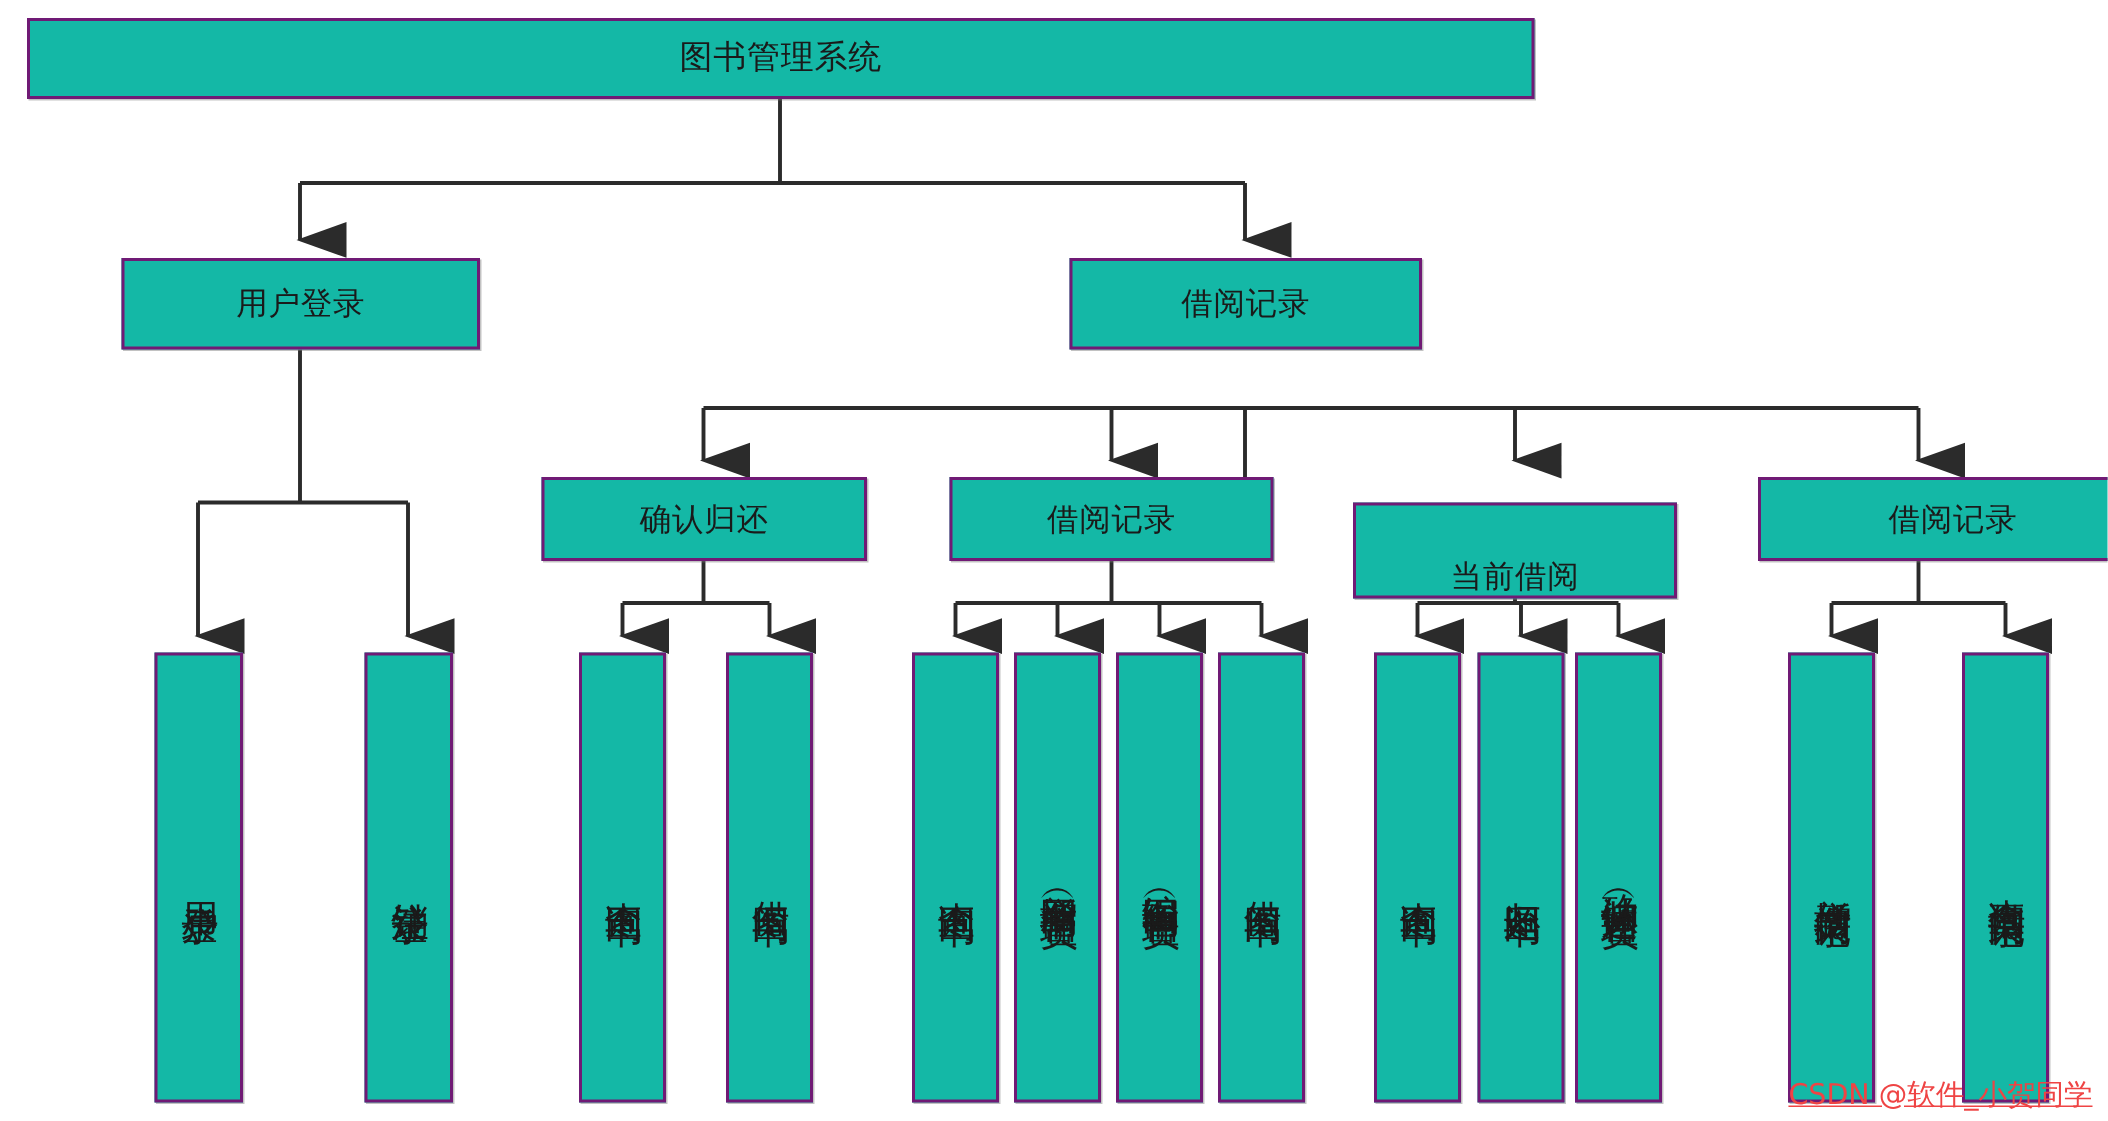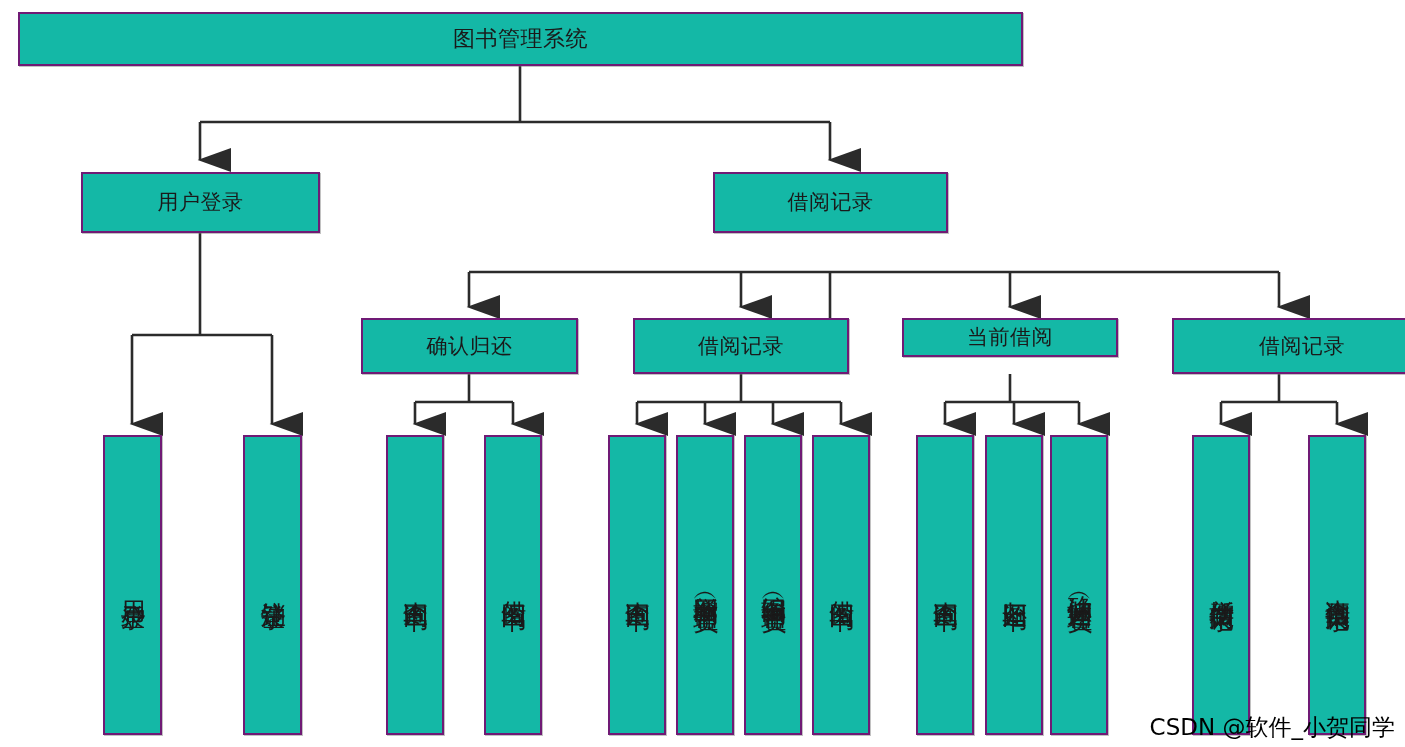--- a/index.html
+++ b/index.html
@@ -45,25 +45,26 @@
     line-height:1.22;
     letter-spacing:2px;
     white-space:nowrap;
   }
 
   
   #watermark{
     position:absolute;
     right:10px;
     bottom:4px;
-    font-size:23px;
-    color:#000000;
+    font-size:19px;
+    color:#ef4444;
     z-index:6;
     white-space:nowrap;
     font-family:"DejaVu Sans","Liberation Sans",sans-serif;
+    text-decoration:underline;
   }
 </style>
 </head>
 <body>
 
 <div id="canvas">
 
   <svg id="wires" viewBox="0 0 1405 747" xmlns="http://www.w3.org/2000/svg">
     <defs>
       <marker id="arw" viewBox="0 0 12 14" refX="6" refY="13" markerWidth="11" markerHeight="13" orient="auto">
@@ -124,21 +125,21 @@
   <div class="node h" style="left:713px;top:172px;width:235px;height:61px;">
     <span class="label">借阅记录</span>
   </div>
 
   <div class="node h" style="left:361px;top:318px;width:217px;height:56px;">
     <span class="label">确认归还</span>
   </div>
   <div class="node h" style="left:633px;top:318px;width:216px;height:56px;">
     <span class="label">借阅记录</span>
   </div>
-  <div class="node h" style="left:902px;top:318px;width:216px;height:39px;">
+  <div class="node h" style="left:902px;top:335px;width:216px;height:64px;align-items:flex-end;">
     <span class="label">当前借阅</span>
   </div>
   <div class="node h" style="left:1172px;top:318px;width:260px;height:56px;">
     <span class="label">借阅记录</span>
   </div>
 
   <div class="node v" style="left:103px;top:435px;width:59px;height:300px;">
     <span class="label">用户登录</span>
   </div>
   <div class="node v" style="left:243px;top:435px;width:59px;height:300px;">

